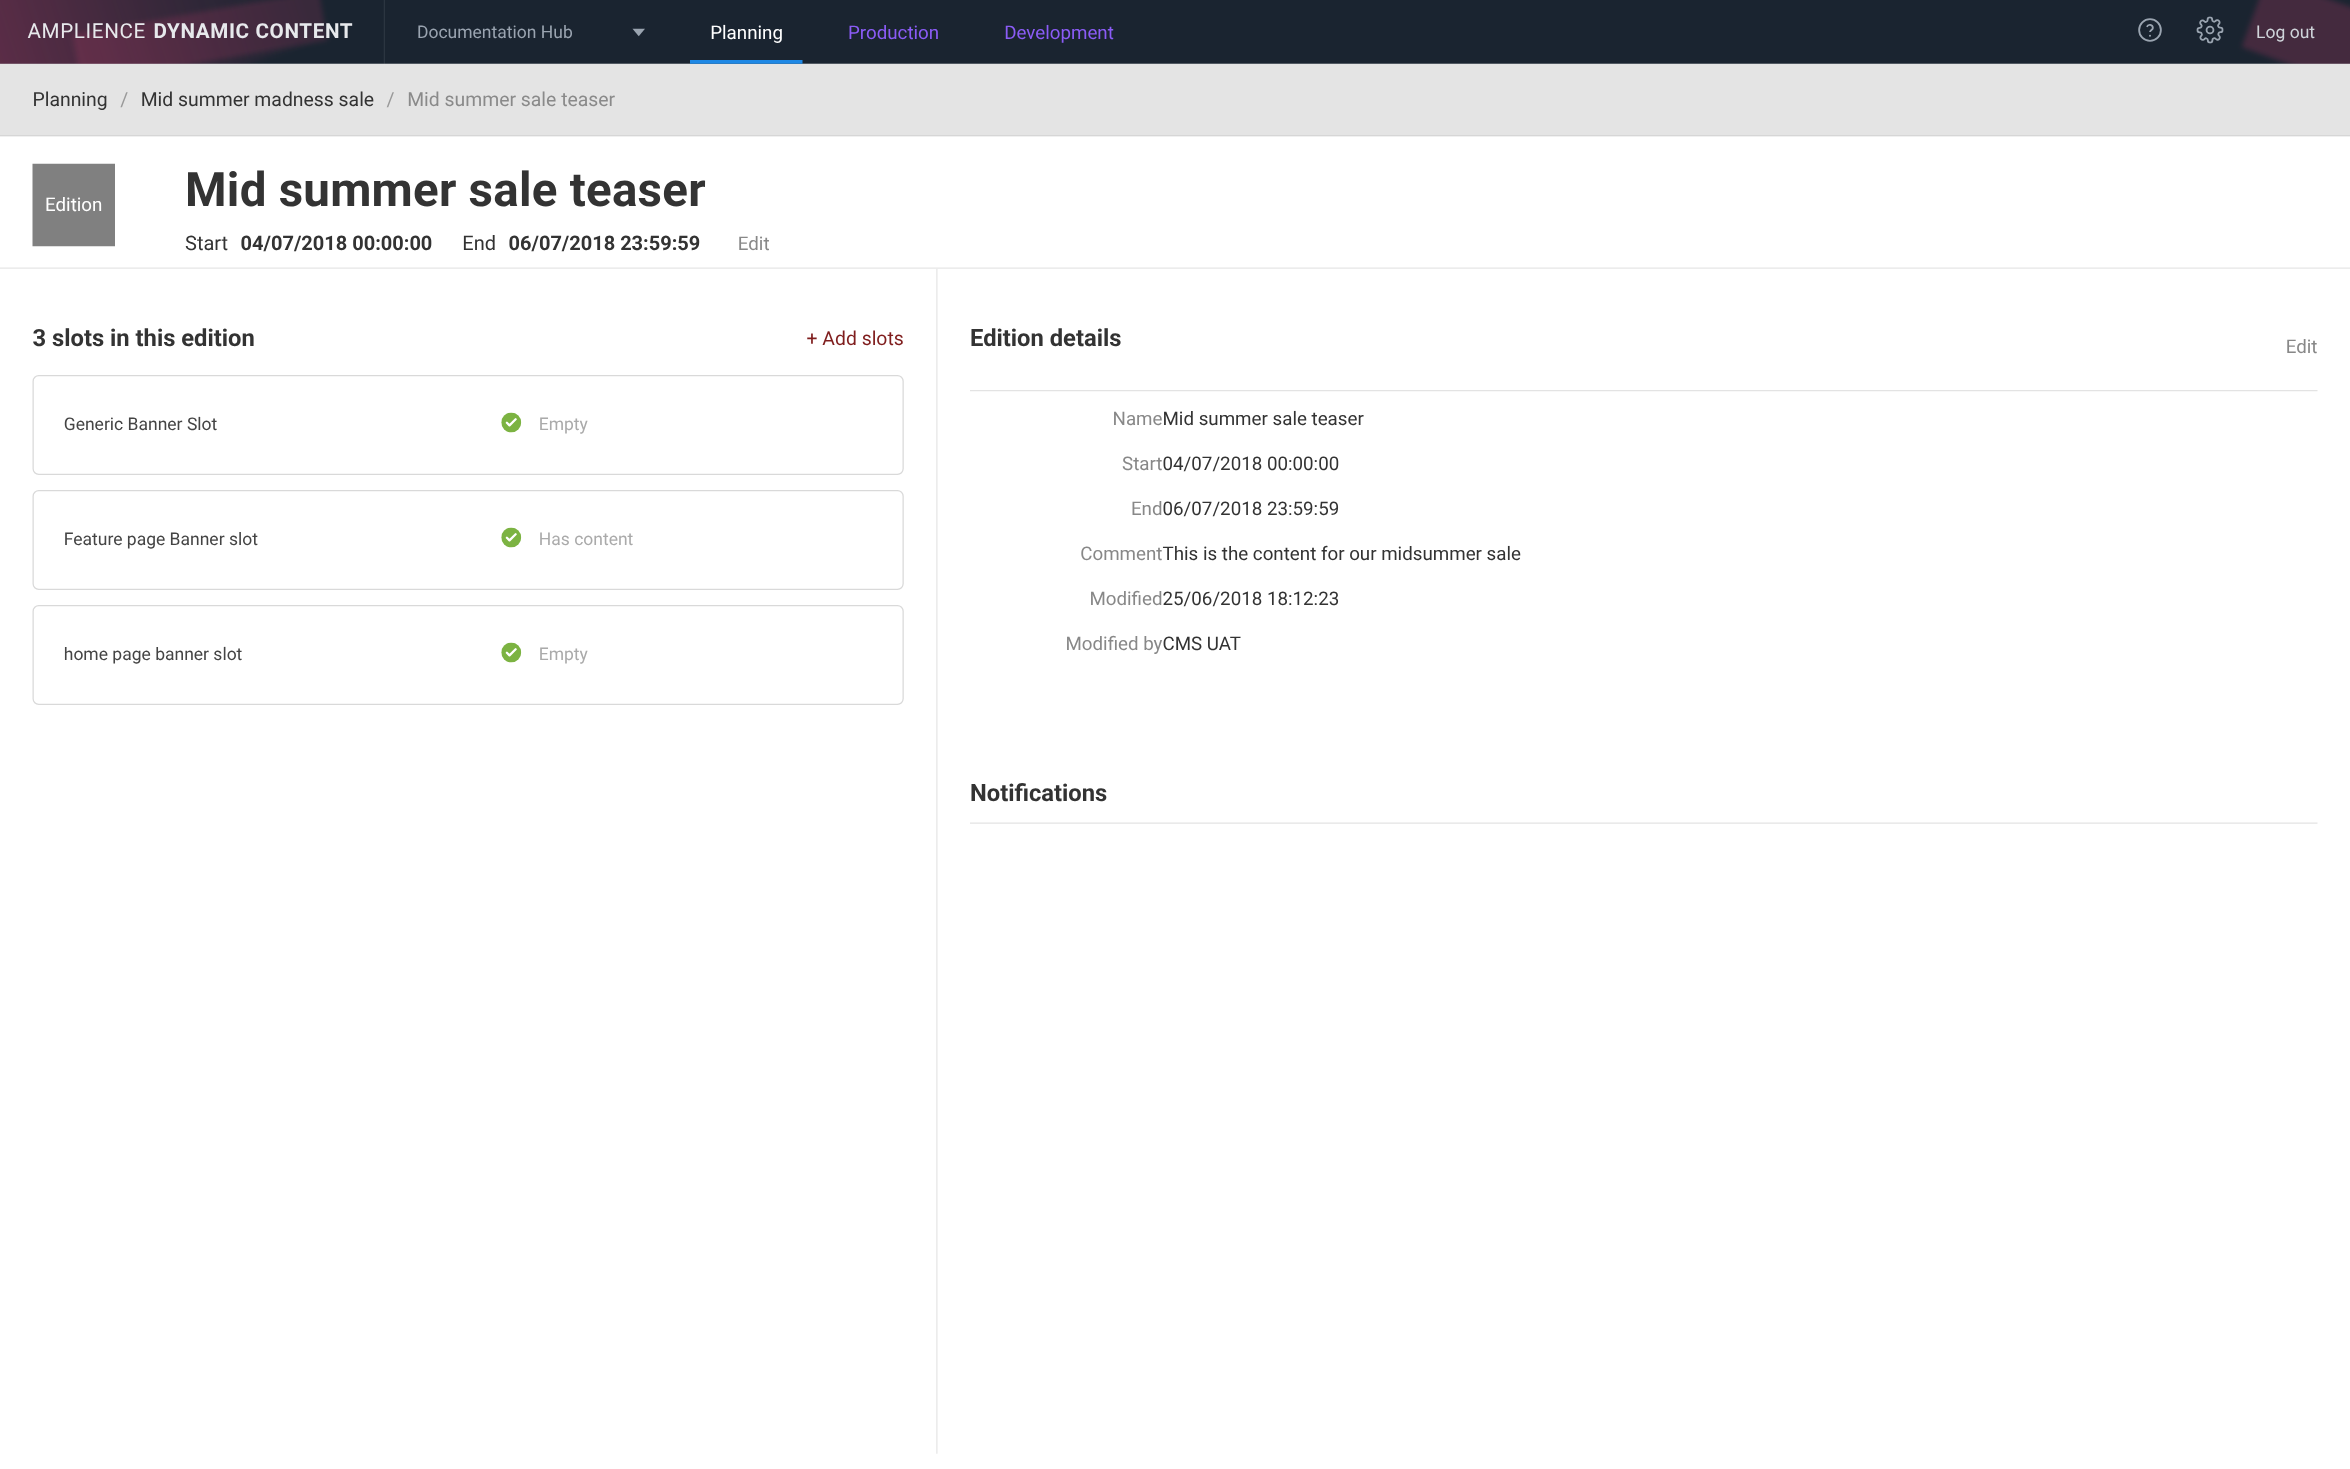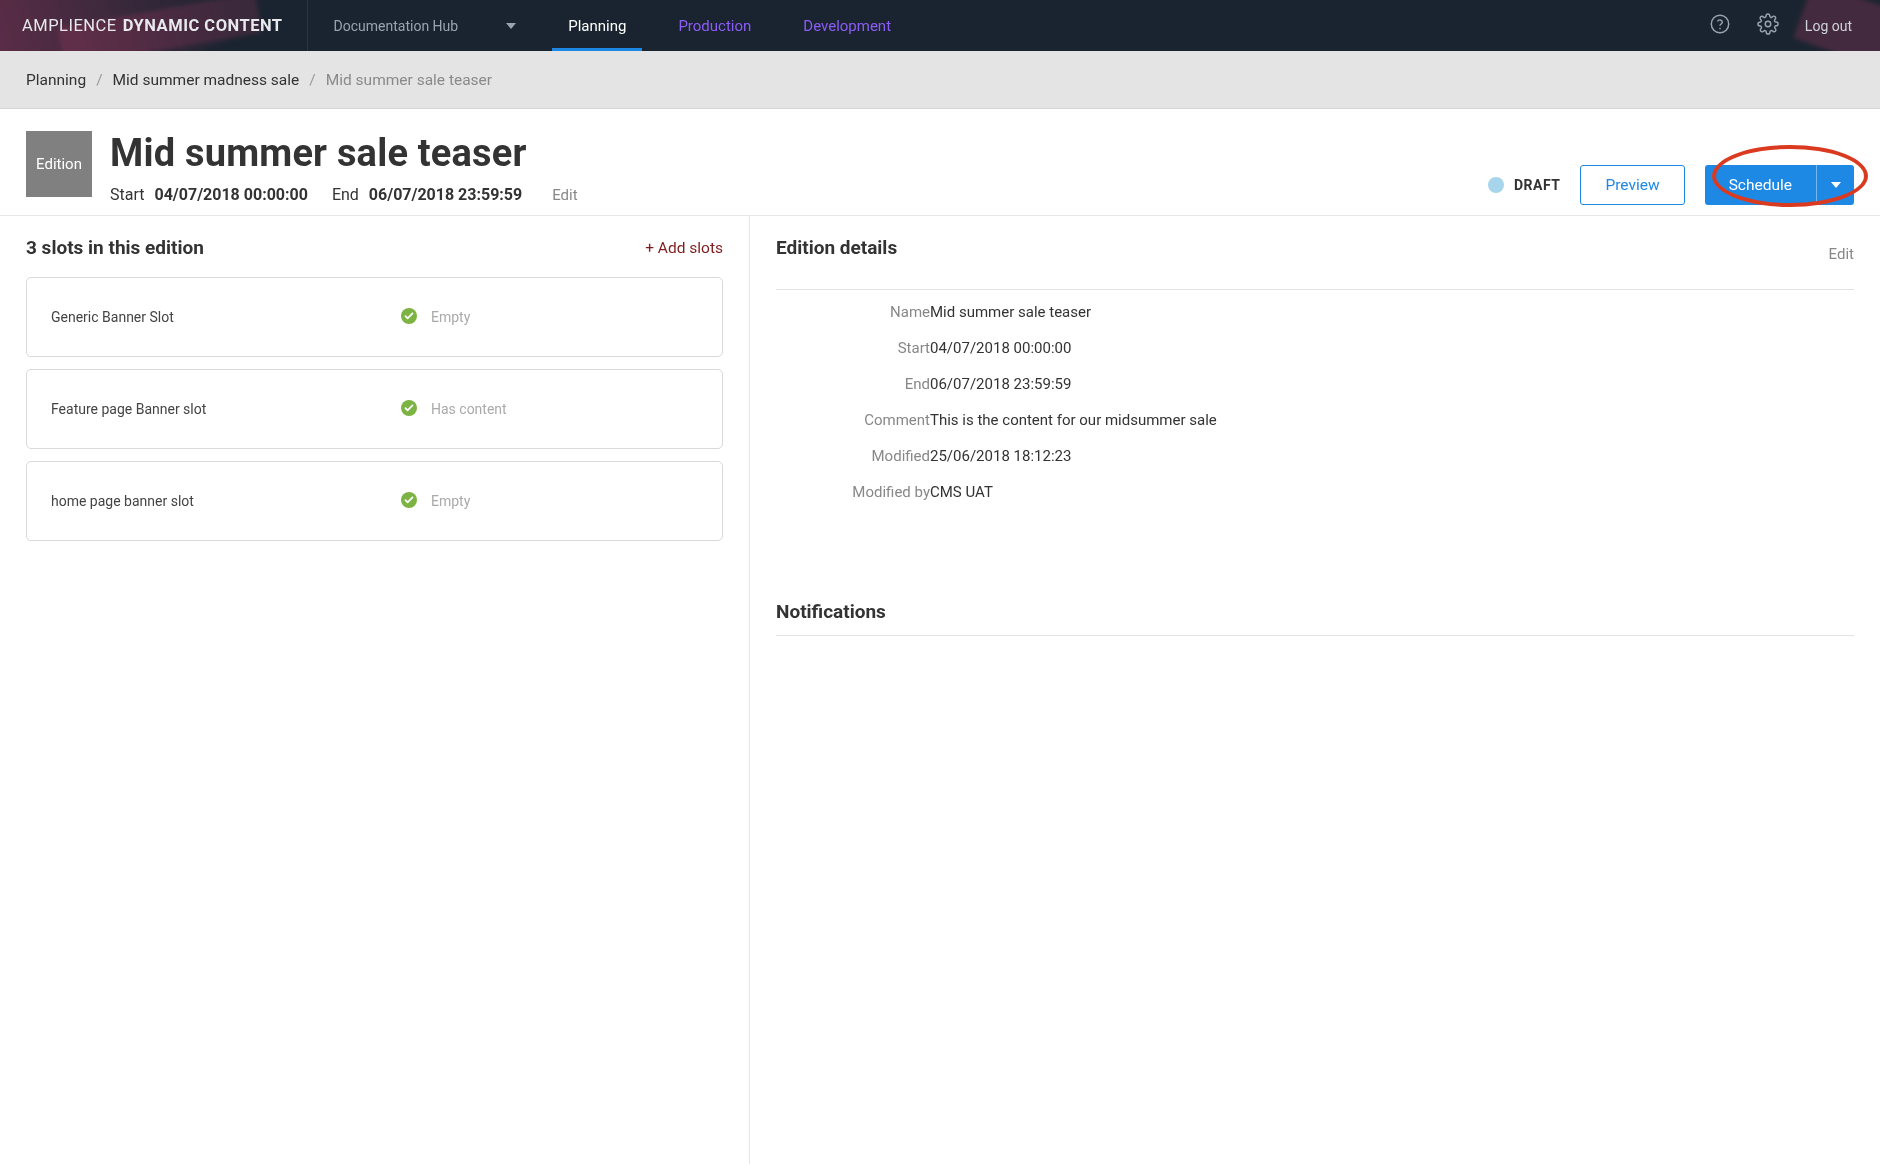--- a/index.html
+++ b/index.html
@@ -25,21 +25,21 @@
 .topicons svg { stroke: #9aa4b0; }
 .logout { cursor: pointer; font-size: 14px; }
 
 
 .crumbar { height: 58px; background: #e4e4e4; display: flex; align-items: center; padding: 0 26px; color: #333; font-size: 15.5px; border-bottom: 1px solid #d6d6d6; }
 .crumbar a { color: #333; text-decoration: none; }
 .crumbar .sep { color: #999; margin: 0 10px; }
 .crumbar .cur { color: #8a8a8a; }
 
 
-.headerstrip { padding: 22px 26px 10px 26px; display: flex; align-items: flex-start; border-bottom: 1px solid #e6e6e6; }
+.headerstrip { padding: 22px 26px 10px 26px; display: flex; align-items: flex-start; border-bottom: 1px solid #e6e6e6; gap: 38px; }
 .edbadge { width: 66px; height: 66px; background: #808080; color: #fff; display: flex; align-items: center; justify-content: center; font-size: 15px; margin-right: 18px; }
 .headleft { flex: 1; }
 .headleft h1 { font-size: 38px; font-weight: 700; color: #333; letter-spacing: .2px; }
 .subline { margin-top: 10px; color: #333; font-size: 16px; display: flex; align-items: center; gap: 10px; }
 .subline .lbl { font-weight: 400; }
 .subline .val { font-weight: 700; }
 .subline .editlink { color: #888; margin-left: 20px; cursor: pointer; font-size: 15px; }
 .headright { display: flex; align-items: center; gap: 20px; padding-top: 34px; }
 .statuschip { display: flex; align-items: center; gap: 10px; color: #333; font-weight: 700; letter-spacing: .5px; }
 .statusdot { width: 16px; height: 16px; border-radius: 50%; background: #a7d5ec; }
@@ -49,21 +49,21 @@
 .btn.solid { background: #1e88e5; color: #fff; padding: 0 24px; border-radius: 3px 0 0 3px; }
 .btn.drop { background: #1e88e5; color: #fff; width: 38px; border-left: 1px solid rgba(255,255,255,0.4); border-radius: 0 3px 3px 0; }
 .btn.drop .car { width: 0; height: 0; border-left: 5px solid transparent; border-right: 5px solid transparent; border-top: 6px solid #fff; }
 .highlight-ring { position: absolute; width: 156px; height: 62px; border: 4px solid #da3b20; border-radius: 50%; pointer-events: none; }
 .headright-wrap { position: relative; }
 
 
 .body { display: flex; height: calc(1175px - 51px - 58px - 118px); }
 .leftcol { width: 750px; padding: 20px 26px 0 26px; border-right: 1px solid #e6e6e6; }
 .rightcol { flex: 1; padding: 20px 26px 0 26px; }
-.sectionhead { display: flex; align-items: center; justify-content: space-between; margin-bottom: 18px; }
+.sectionhead { display: flex; align-items: center; justify-content: space-between; margin-bottom: 18px; margin-top: 24px; }
 .sectionhead h2 { font-size: 19px; font-weight: 700; color: #333; }
 .addlink { color: #7f1d1d; font-size: 15.5px; cursor: pointer; }
 .editlink2 { color: #888; font-size: 15px; cursor: pointer; }
 .slot { border: 1px solid #d9d9d9; border-radius: 5px; height: 80px; display: flex; align-items: center; padding: 0 24px; margin-bottom: 12px; }
 .slot .name { width: 350px; color: #444; }
 .slot .statuswrap { display: flex; align-items: center; gap: 14px; color: #aaa; }
 .chk { width: 16px; height: 16px; }
 .detailsbox { border-top: 1px solid #e3e3e3; padding-top: 4px; text-align: right; }
 .rightcol h2 { font-size: 19px; font-weight: 700; color: #333; margin-bottom: 12px; }
 .detrow { display: flex; padding: 9px 0; font-size: 15px; }
@@ -133,40 +133,20 @@
     <h1>Mid summer sale teaser</h1>
     <div class="subline">
       <span class="lbl">Start</span>
       <span class="val">04/07/2018 00:00:00</span>
       <span style="width:4px"></span>
       <span class="lbl">End</span>
       <span class="val">06/07/2018 23:59:59</span>
       <span class="editlink">Edit</span>
     </div>
   </div>
-  <div class="headright-wrap">
-    <div class="headright">
-      <div class="statuschip">
-        <span class="statusdot"></span>
-        <span>DRAFT</span>
-      </div>
-      <div class="btn outline">
-          <span>Preview</span>
-        </div>
-      <div class="bgroup">
-        <div class="btn solid">
-            <span>Schedule</span>
-          </div>
-        <div class="btn drop">
-            <span class="car"></span>
-          </div>
-      </div>
-    </div>
-    <div class="highlight-ring" style="right:-14px; top:14px;"></div>
-  </div>
 </div>
 
 <div class="body">
   <div class="leftcol">
     <div class="sectionhead">
       <h2>3 slots in this edition</h2>
       <span class="addlink">+ Add slots</span>
     </div>
     <div id="slotlist">
         <div class="slot">

